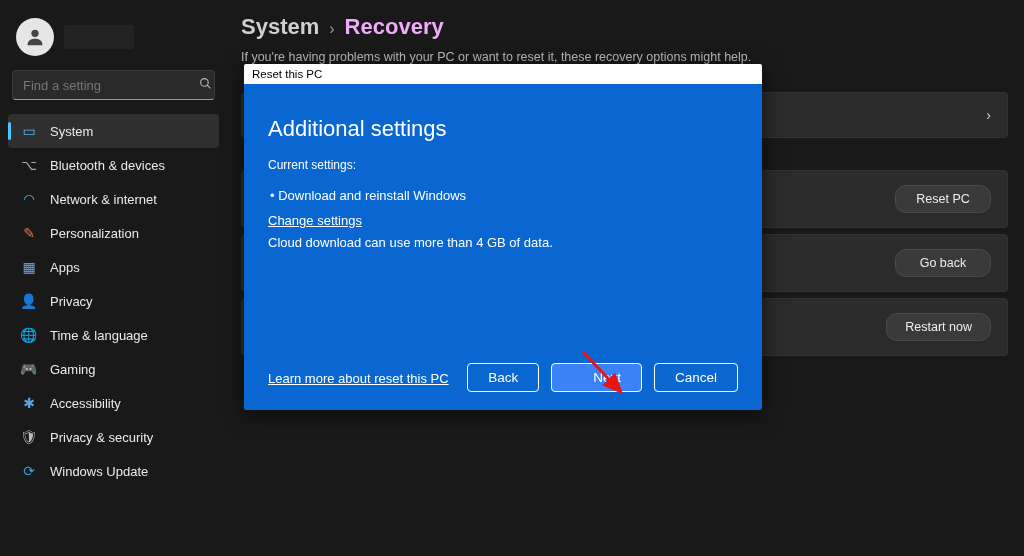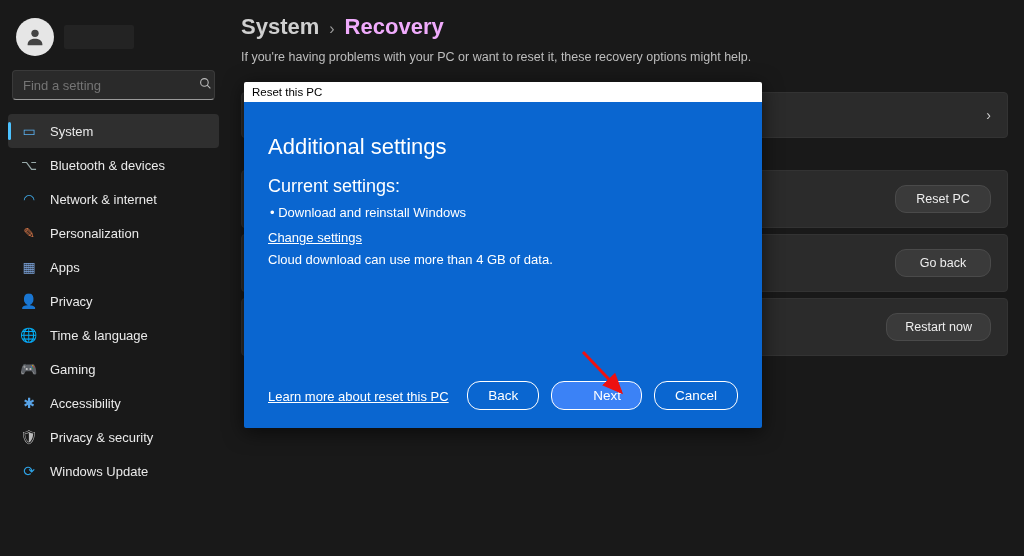--- a/index.html
+++ b/index.html
@@ -28,33 +28,33 @@
   .bc-sep { color: #999; font-weight: 400; font-size: 16px; }
   .bc-page { color: #f0abfc; font-weight: 700; }
   .subhead { font-size: 12.5px; color: #bdbdbd; margin-top: 10px; }
   .cards { margin-top: 28px; display: flex; flex-direction: column; gap: 6px; }
   .card { background: #2b2b2b; border: 1px solid #333; border-radius: 4px; padding: 14px 16px; display: flex; align-items: center; justify-content: space-between; min-height: 54px; }
   .card.tall { min-height: 40px; }
   .card .chev { color: #ccc; font-size: 14px; }
   .action-btn { background: #3a3a3a; border: 1px solid #4a4a4a; color: #eee; font-size: 12.5px; padding: 6px 18px; border-radius: 11px; cursor: pointer; min-width: 96px; }
 
   
-  .dialog-wrap { position: absolute; left: 244px; top: 82px; width: 518px; box-shadow: 0 4px 20px rgba(0,0,0,0.6); border-radius: 2px; overflow: hidden; }
+  .dialog-wrap { position: absolute; left: 244px; top: 64px; width: 518px; box-shadow: 0 4px 20px rgba(0,0,0,0.6); border-radius: 2px; overflow: hidden; }
   .dialog-titlebar { background: #fff; color: #000; font-size: 11.5px; padding: 4px 8px; }
   .dialog-body { background: #0a66d0; color: #fff; padding: 18px 24px 20px 24px; height: 326px; position: relative; }
   .dialog-body h2 { font-size: 22px; font-weight: 400; margin-bottom: 16px; margin-top: 14px; }
-  .dialog-body .curset { font-size: 18px; margin-bottom: 8px; }
+  .dialog-body .curset { font-size: 12px; margin-bottom: 16px; }
   .dialog-body ul { list-style: none; padding-left: 2px; margin-bottom: 8px; }
   .dialog-body ul li { font-size: 13px; }
   .dialog-body ul li::before { content: "• "; }
   .link { font-size: 13px; text-decoration: underline; cursor: pointer; display: inline-block; }
   .note { font-size: 13px; margin-top: 6px; }
   .learn { font-size: 13px; text-decoration: underline; position: absolute; left: 24px; bottom: 24px; cursor: pointer; }
   .dialog-buttons { position: absolute; right: 24px; bottom: 18px; display: flex; gap: 12px; }
-  .dbtn { min-width: 72px; padding: 6px 20px; font-size: 13.5px; border: 1.5px solid #fff; background: transparent; color: #fff; border-radius: 13px; cursor: pointer; }
+  .dbtn { min-width: 72px; padding: 6px 20px; font-size: 13.5px; border: 1.5px solid #fff; background: transparent; color: #fff; border-radius: 4px; cursor: pointer; }
   .dbtn.primary { background: #3b82f6; border-color: #fff; padding-left: 41px; }
 
   
   .arrow { position: absolute; left: 575px; top: 346px; pointer-events: none; }
   .arrow svg { width: 60px; height: 60px; }
 </style>
 </head>
 <body>
 
 <div class="app">

